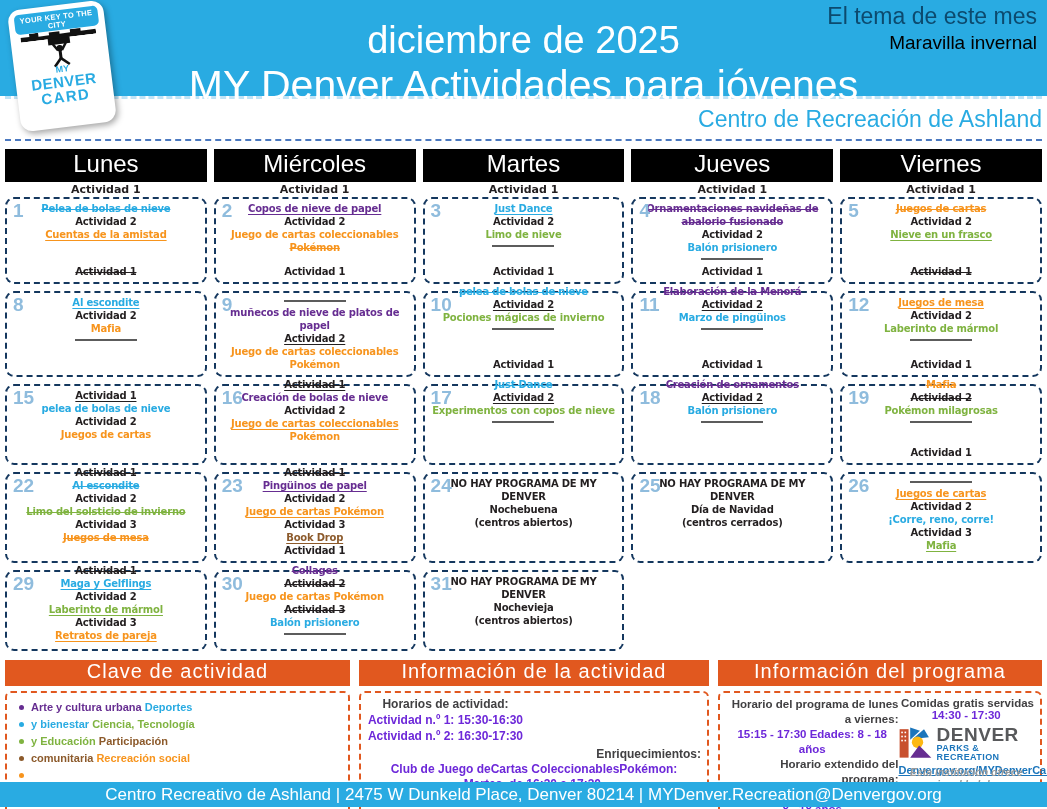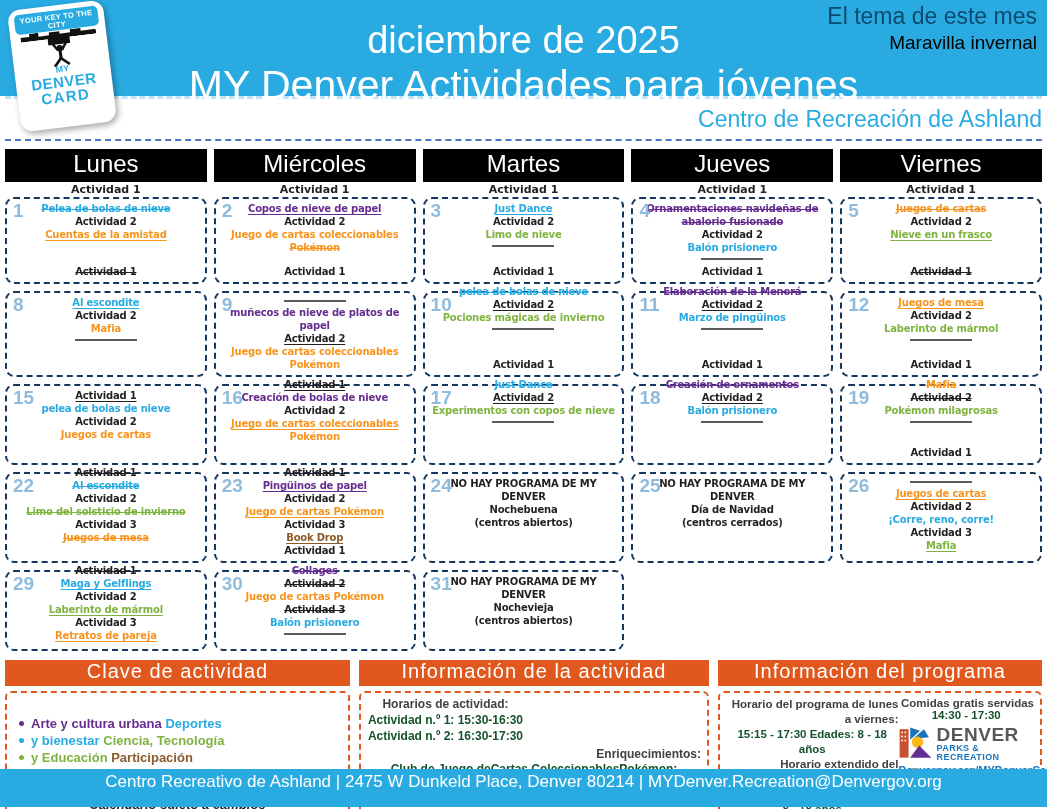--- a/index.html
+++ b/index.html
@@ -56,40 +56,40 @@
   .c-blue{color:#29ABE2;} .c-orange{color:#F7941D;} .c-purple{color:#662D91;}
   .c-green{color:#7FB340;} .c-brown{color:#8C5A2B;} .c-black{color:#231F20;}
 
   
   .info{display:grid;grid-template-columns:345px 350px 1fr;column-gap:9px;padding:2px 5px 0;}
   .sect{display:flex;flex-direction:column;}
   .sect .bar{background:#E1581F;color:#fff;text-align:center;font-size:20px;letter-spacing:1px;
              padding:0 0 3px;}
   .sect .boxo{border:2px dashed #E1581F;border-radius:6px;margin-top:5px;flex:1;
               padding:4px 6px;font-weight:bold;}
-  .legend-ul{list-style:none;margin:18px 0 0;padding:0 0 0 4px;font-size:13px;}
+  .legend-ul{list-style:none;margin:2px 0 0;padding:0 0 0 4px;font-size:11px;}
   .legend-ul li{position:relative;padding-left:14px;line-height:17px;}
   .legend-ul li .b{position:absolute;left:2px;top:6px;width:5px;height:5px;border-radius:50%;}
   .note{font-style:italic;color:#231F20;text-align:center;font-size:13px;margin-top:14px;}
   .two{display:grid;grid-template-columns:47% 53%;text-align:center;font-size:12px;gap:11px;}
   .two .h{color:#414042;line-height:15px;}
-  .blue{color:#14532d;} .blk{color:#414042;text-align:right;}
+  .blue{color:#6d28d9;} .blk{color:#414042;text-align:right;}
   .mid .ln2{line-height:16px;}
   .enr{text-align:center;font-size:12px;margin-top:3px;line-height:15px;}
   .prog{display:grid;grid-template-columns:56% 44%;text-align:center;font-size:11.5px;}
   .prog .l{line-height:15px;}
   .dprlogo{display:flex;align-items:center;justify-content:center;margin-top:3px;gap:4px;}
   .dprname{text-align:left;line-height:1;}
   .dprname .n1{color:#58595B;font-size:19px;font-weight:bold;letter-spacing:.5px;}
   .dprname .n2{color:#1B75BB;font-size:9px;font-weight:bold;letter-spacing:.4px;}
   .dlink{color:#1B75BB;text-decoration:underline;font-size:11px;margin-top:2px;}
   .equal{color:#9a9a9a;font-style:italic;font-size:10.5px;font-weight:bold;margin-top:-10px;line-height:12px;}
 
   
-  .foot{position:absolute;left:0;right:0;bottom:2px;height:38px;background:#29ABE2;color:#fff;
+  .foot{position:absolute;left:0;right:0;bottom:2px;height:25px;background:#29ABE2;color:#fff;
         text-align:center;font-size:17px;line-height:25px;}
 </style>
 </head>
 <body>
 
 <div class="hdr">
   <div class="t1">diciembre de 2025</div>
   <div class="t2">MY Denver Actividades para jóvenes</div>
   <div class="theme">
     <div class="tl">El tema de este mes</div>

